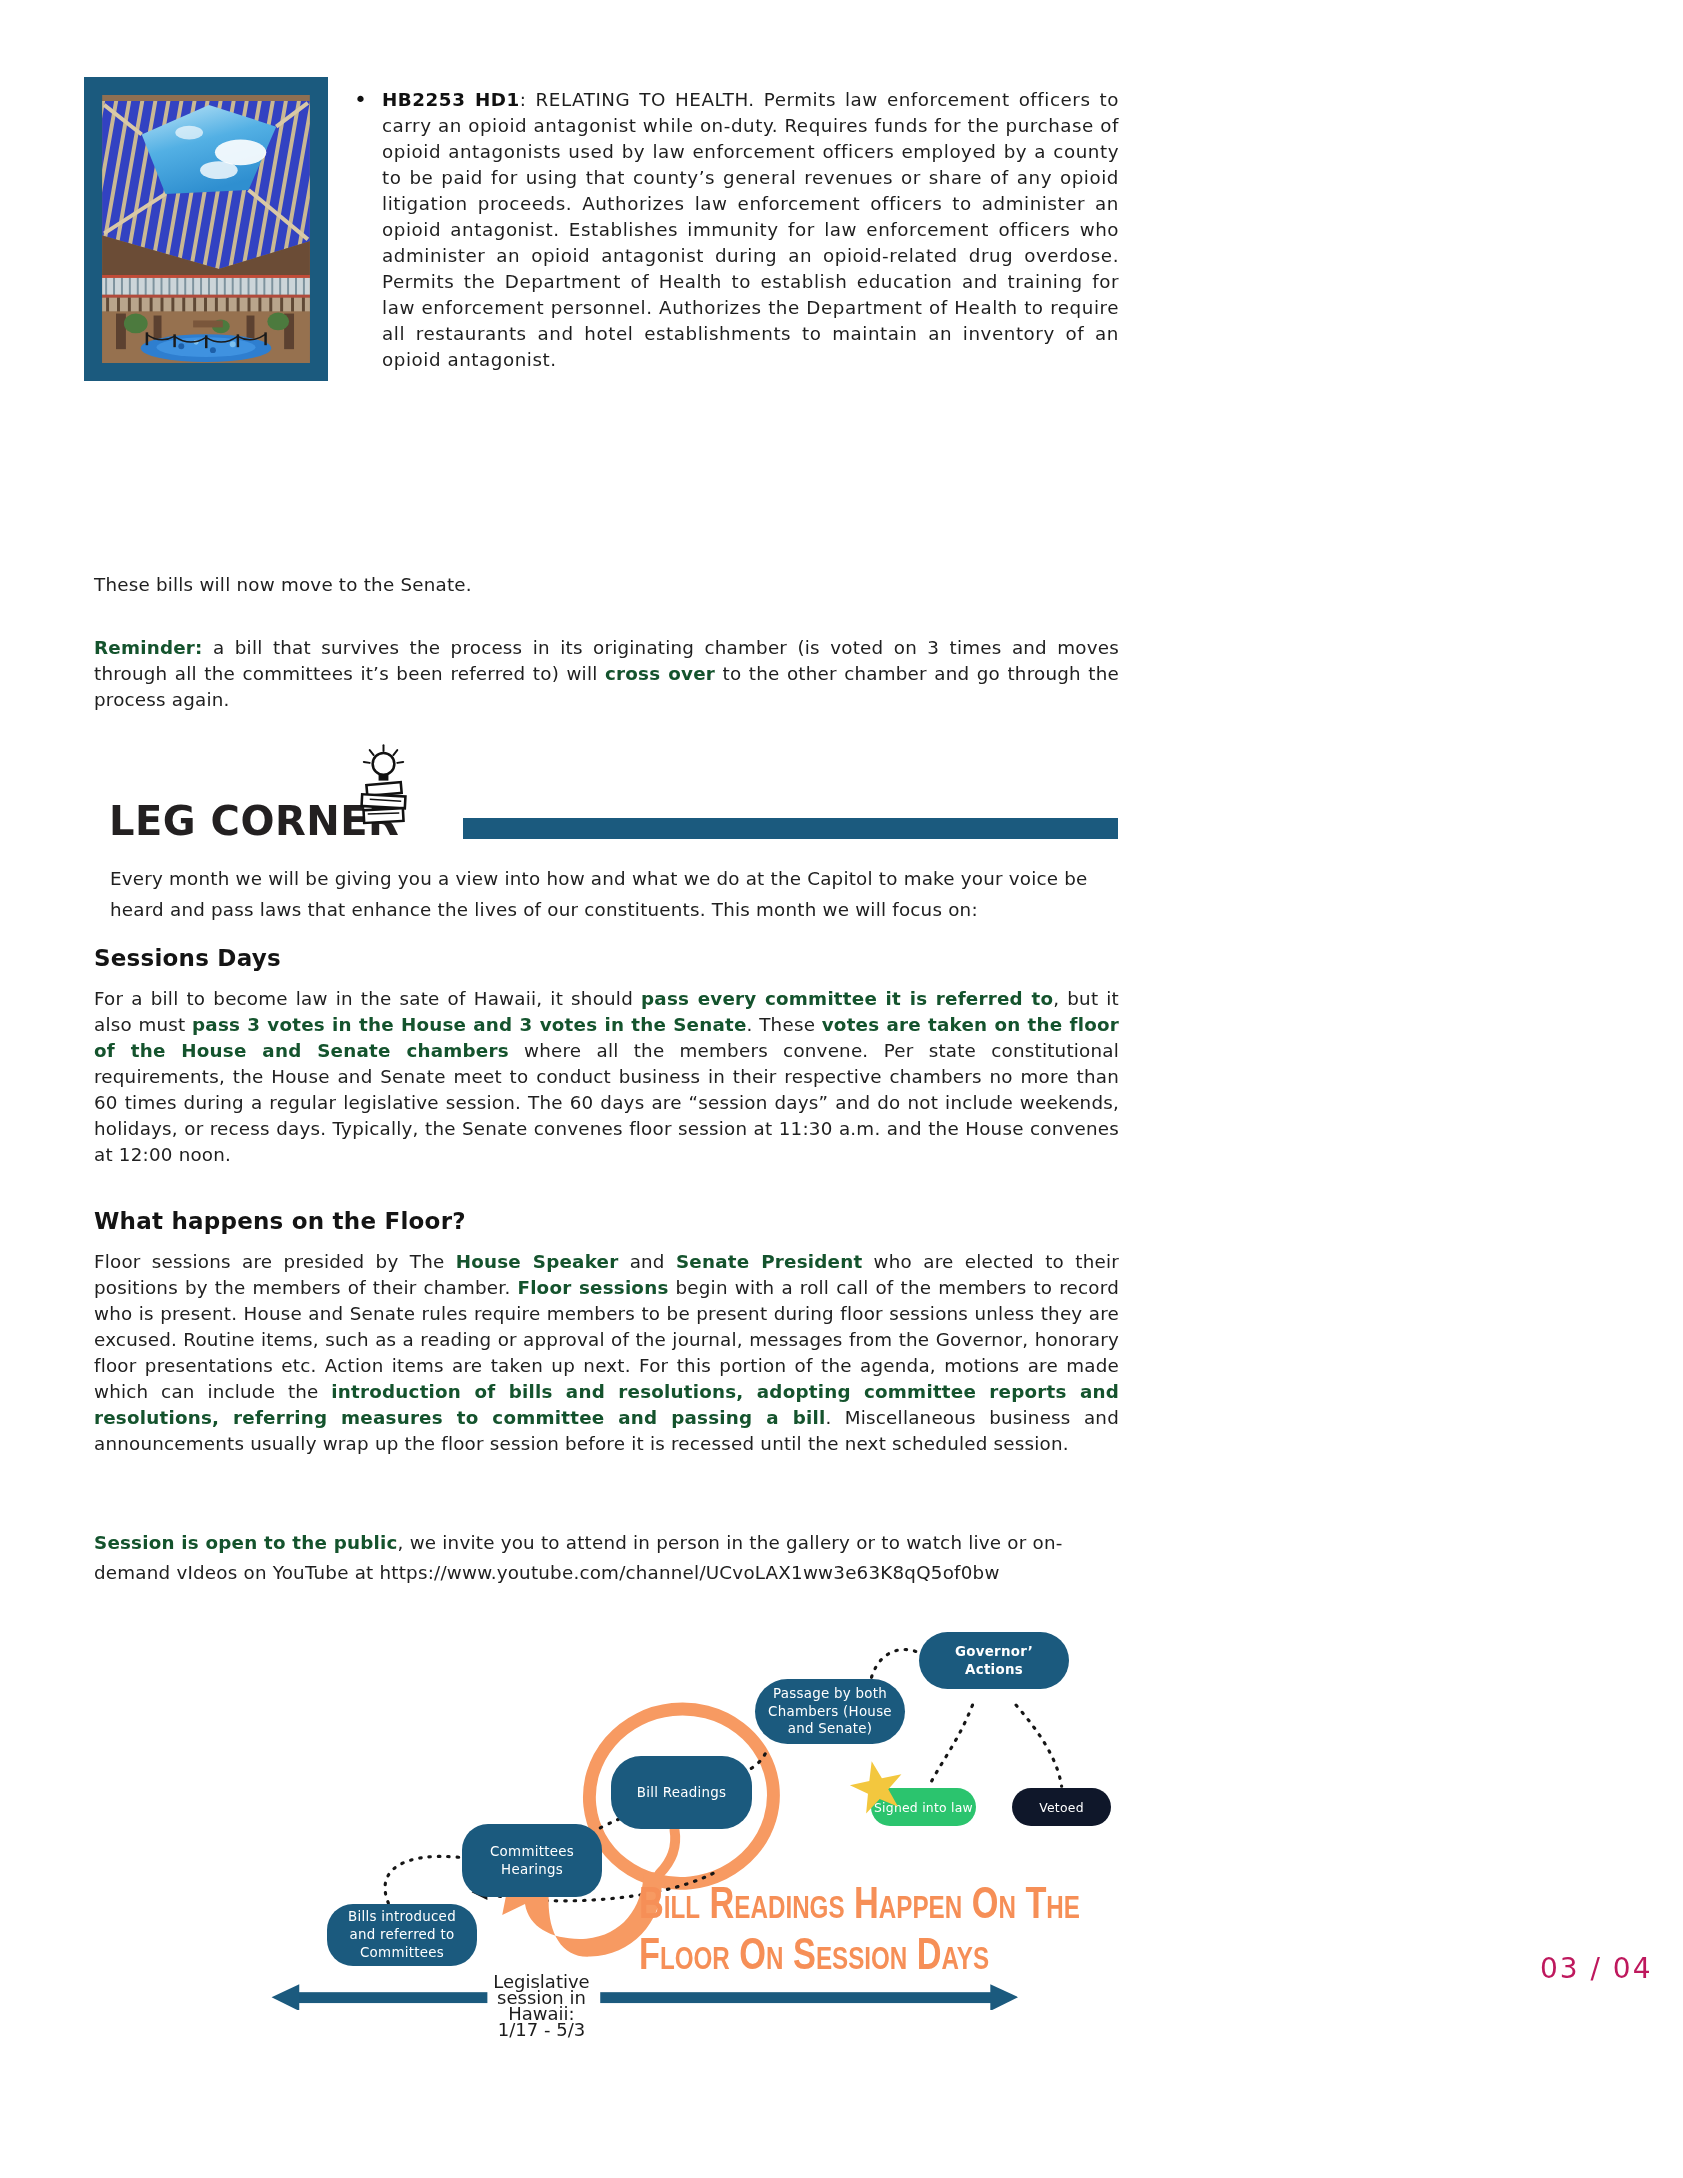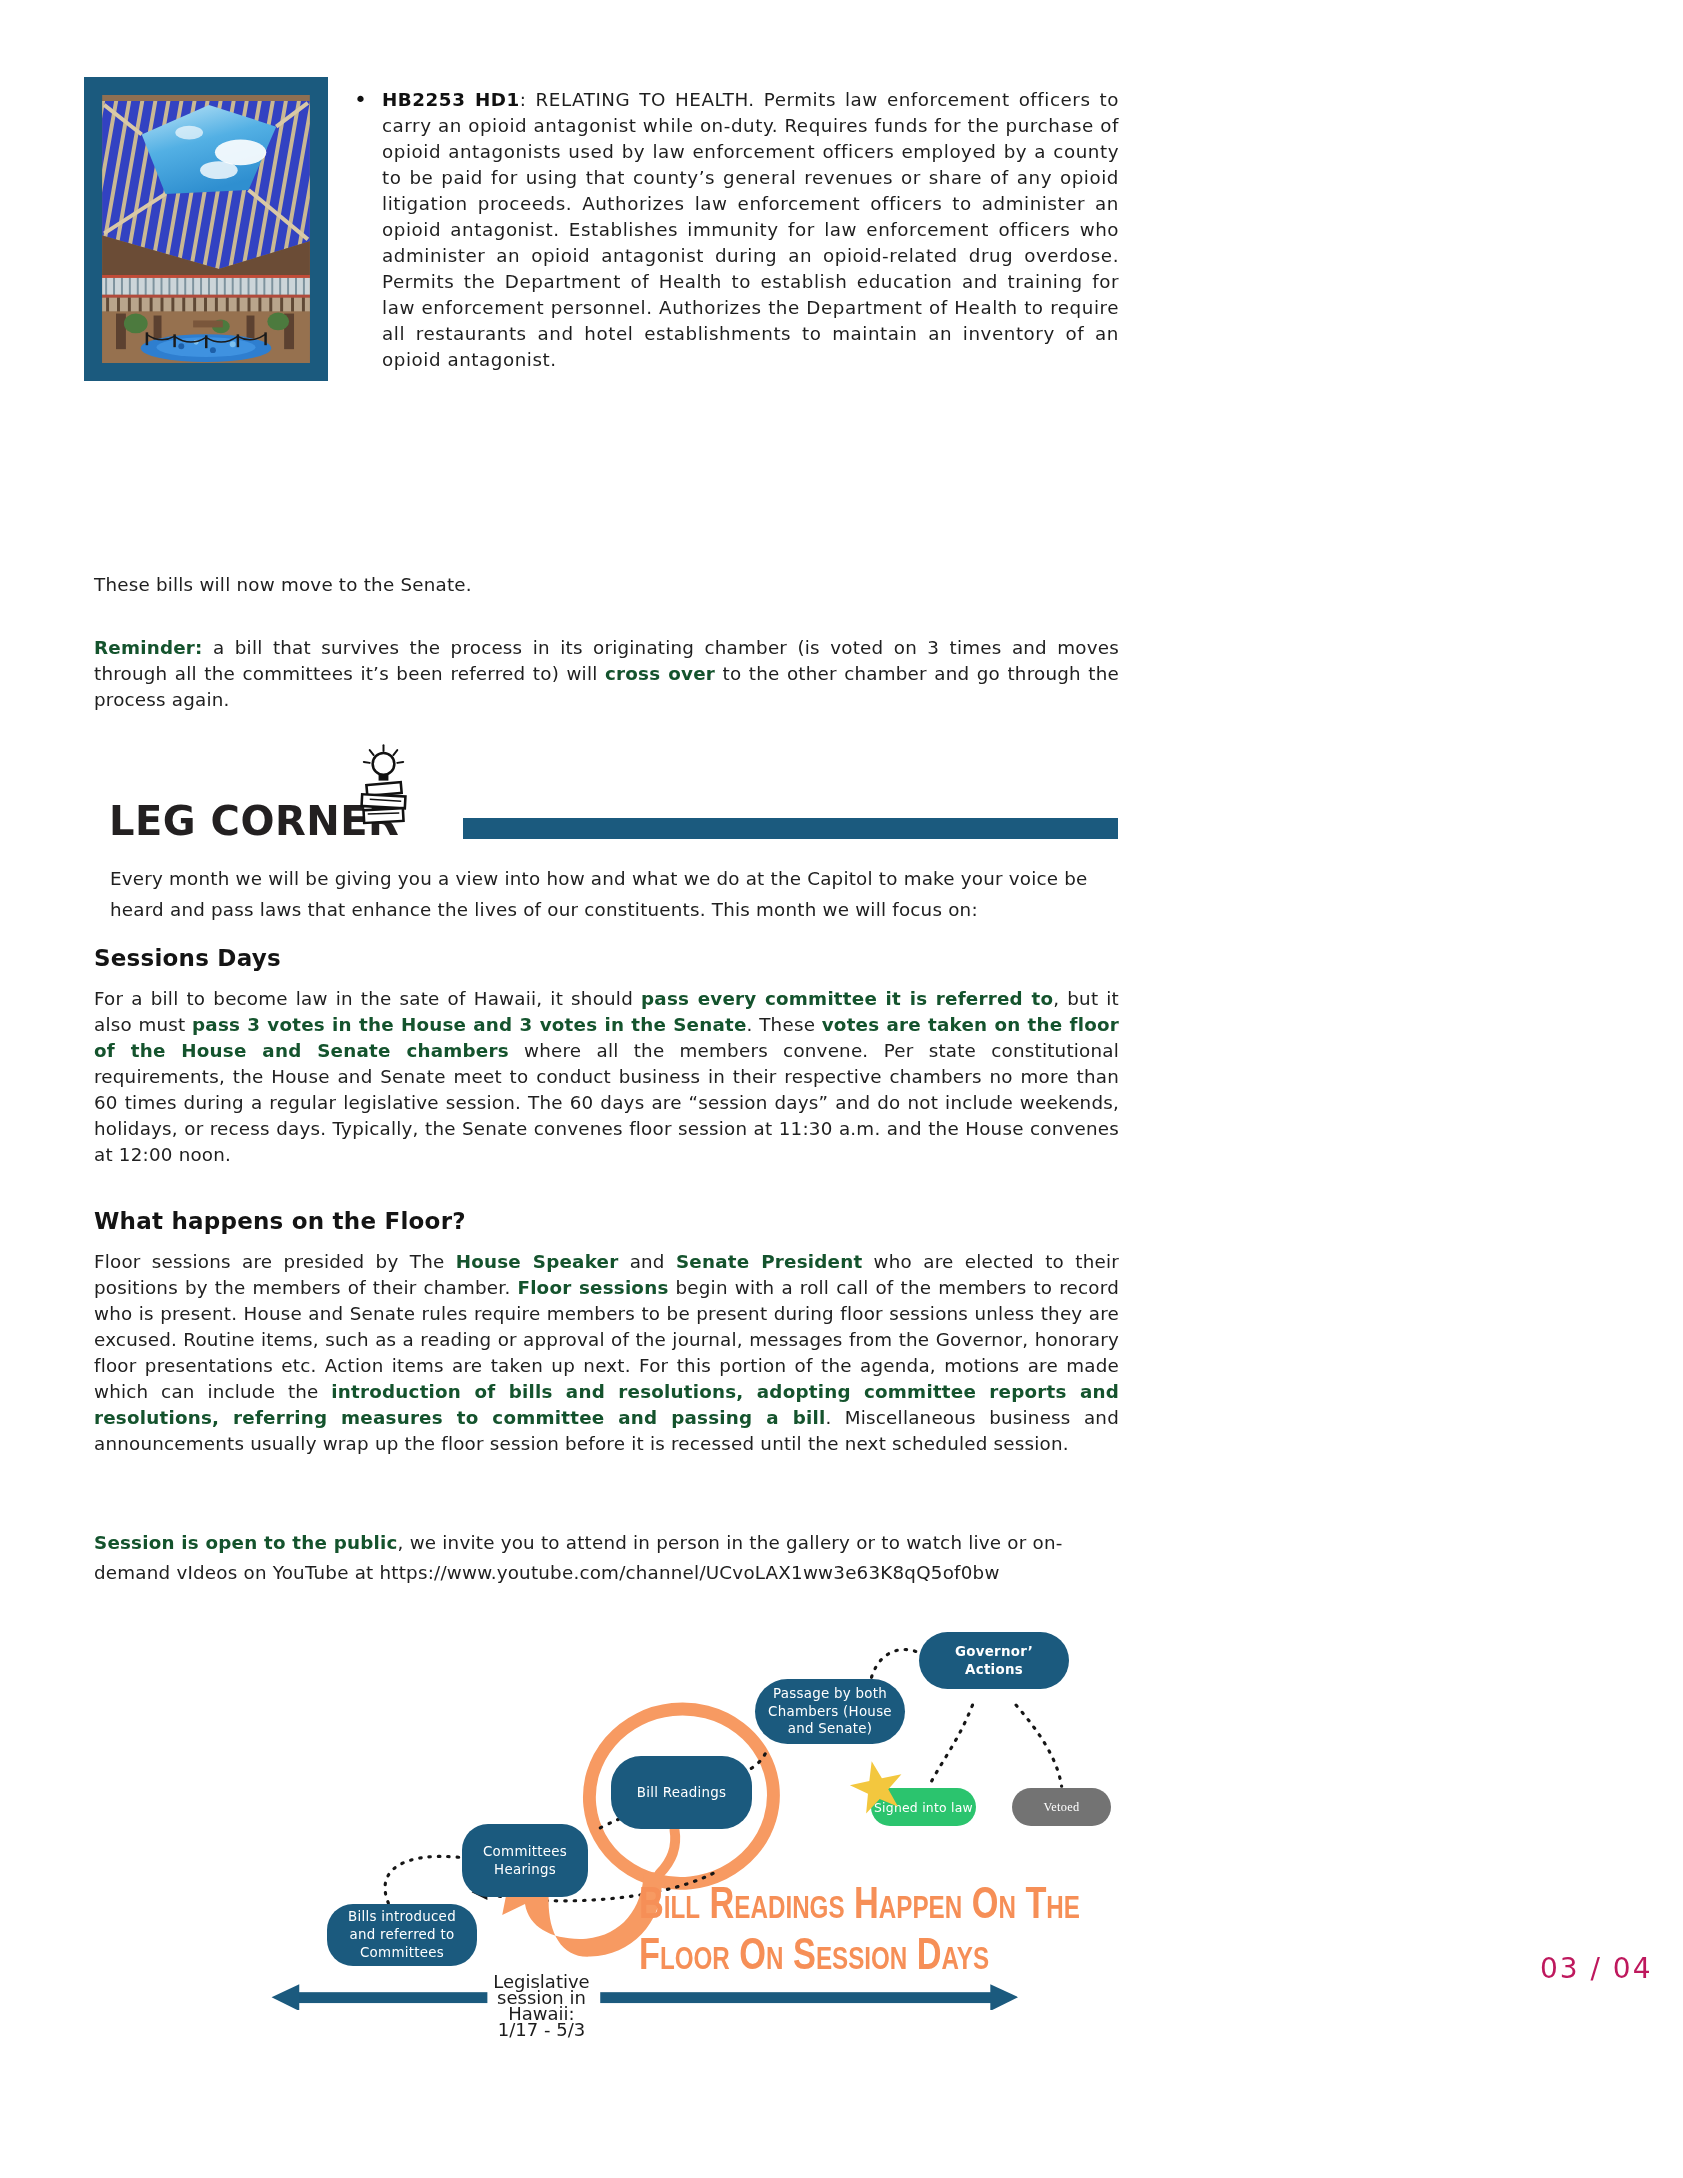--- a/index.html
+++ b/index.html
@@ -45,26 +45,26 @@
   .diagram{left:218px;top:1614px;width:911px;height:396px;}
   .diagram svg.underlay{position:absolute;left:0;top:0;}
   .node{position:absolute;background:#1b5a7e;color:#ffffff;border-radius:26px;
         display:flex;align-items:center;justify-content:center;text-align:center;
         font-size:13.4px;line-height:1.32;letter-spacing:0.02em;padding:4px 10px;
         box-sizing:border-box;}
   .pill{position:absolute;border-radius:19px;color:#ffffff;display:flex;
         align-items:center;justify-content:center;font-size:12.4px;
         letter-spacing:0.02em;box-sizing:border-box;}
   .n-bills{left:109px;top:290px;width:150px;height:62px;}
-  .n-comm{left:244px;top:210px;width:126px;height:73px;}
+  .n-comm{left:244px;top:210px;width:140px;height:73px;}
   .n-read{left:393px;top:142px;width:141px;height:73px;border-radius:30px;}
   .n-pass{left:537px;top:65px;width:150px;height:65px;border-radius:34px;}
   .n-gov{left:701px;top:18px;width:150px;height:57px;border-radius:34px;font-weight:bold;}
   .p-signed{left:653px;top:174px;width:105px;height:38px;background:#2bc46e;}
-  .p-vetoed{left:794px;top:174px;width:99px;height:38px;background:#737373;font-family:Liberation Serif, serif;}
+  .p-vetoed{left:794px;top:174px;width:99px;height:38px;background:#0f172a;}
 
   .callout{position:absolute;left:421px;top:263px;color:#f68f57;
            font-family:"Liberation Sans",sans-serif;font-weight:700;
            font-variant:small-caps;font-size:44px;line-height:51px;
            transform:scaleX(0.78);transform-origin:left top;white-space:nowrap;}
   .timeline-label{position:absolute;left:249px;top:360px;width:149px;
                   text-align:center;font-size:18px;line-height:16px;color:#1c1c1c;}
   .star-overlay{position:absolute;left:0;top:0;pointer-events:none;}
 
   

